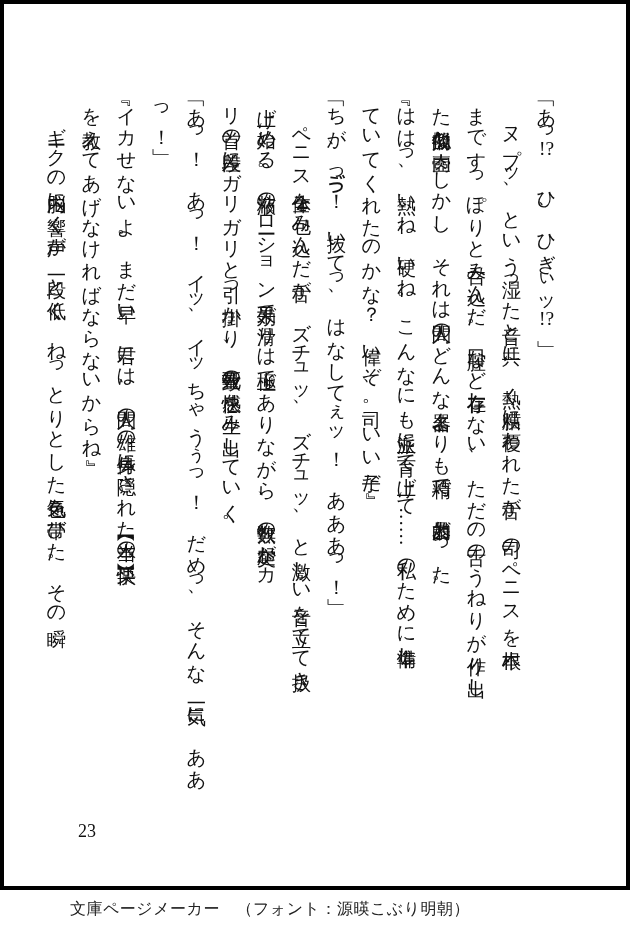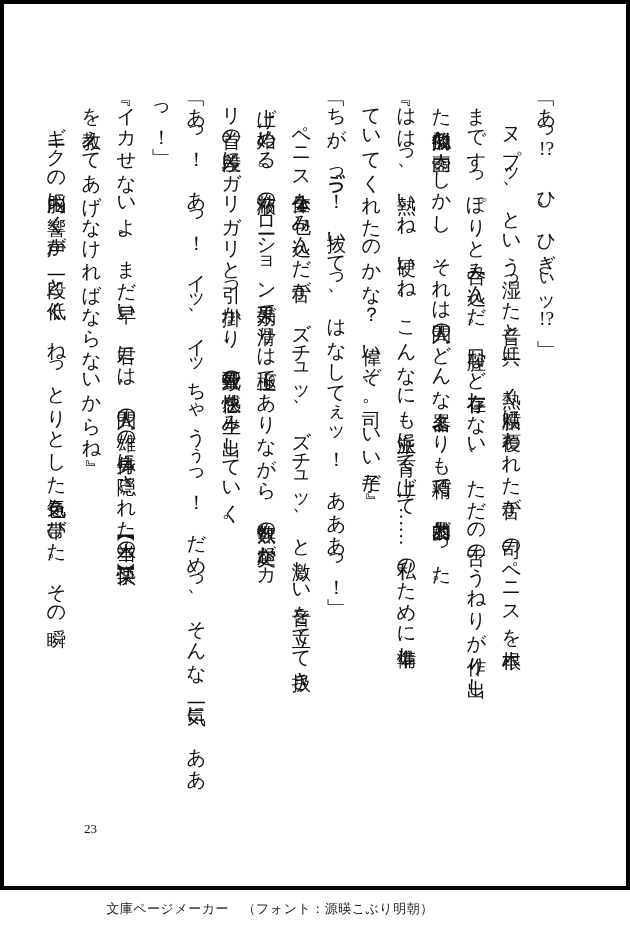--- a/index.html
+++ b/index.html
@@ -48,35 +48,35 @@
   .line.indent {
     text-indent: 1em;
   }
   
   .tcy {
     text-combine-upright: all;
     -webkit-text-combine: horizontal;
   }
   .page-number {
     position: absolute;
-    left: 80px;
+    left: 74px;
     top: 817px;
-    font-size: 13px;
+    font-size: 18px;
     color: #111111;
   }
   .footer {
     position: absolute;
     left: 0;
     top: 890px;
     width: 540px;
     height: 38px;
     display: flex;
     align-items: center;
     justify-content: center;
-    font-size: 13px;
+    font-size: 16px;
     letter-spacing: 0.5px;
     color: #222222;
   }
 </style>
 </head>
 <body>
 
 <div class="sheet">
   <div class="frame">
     <div class="text-area" id="text-area">

